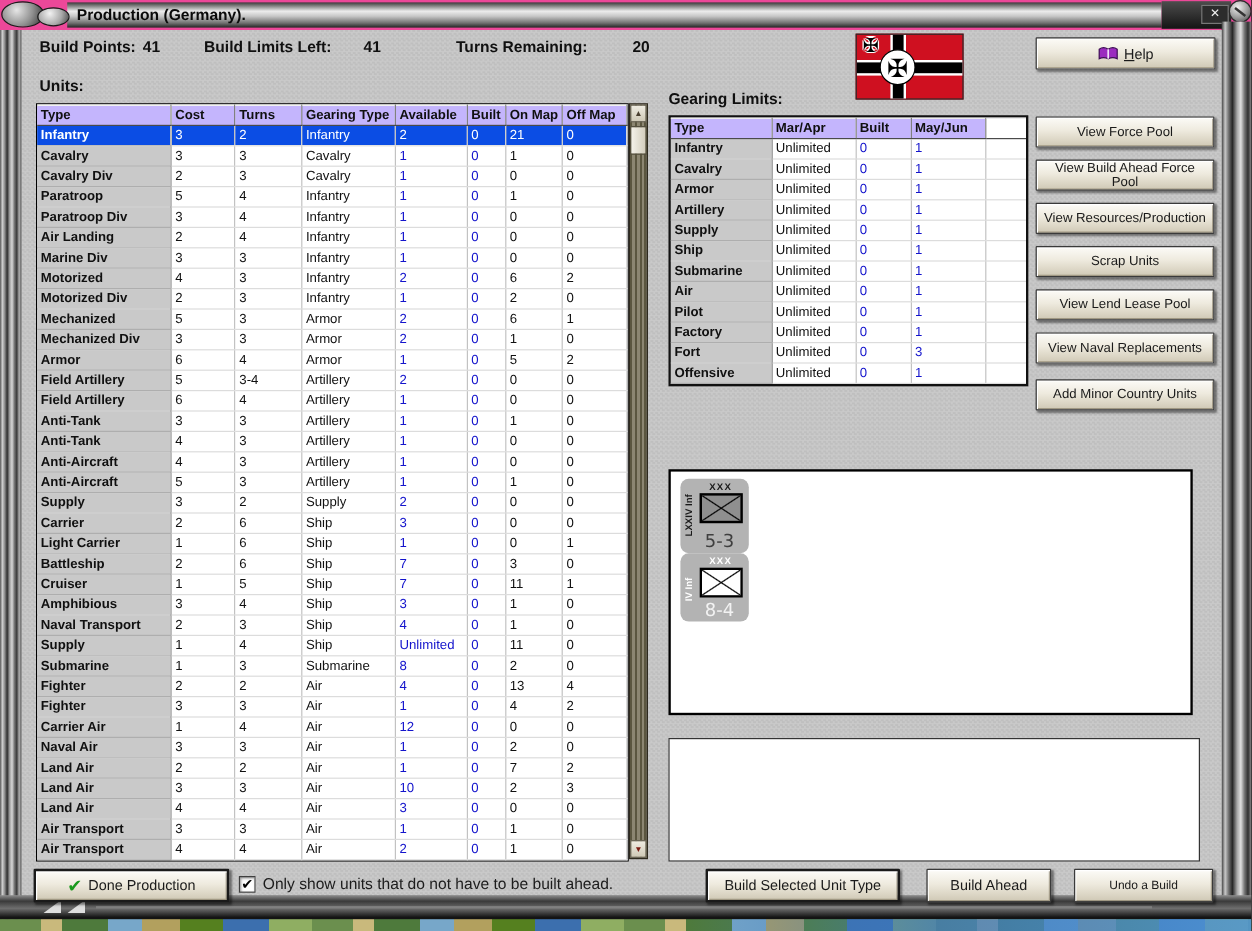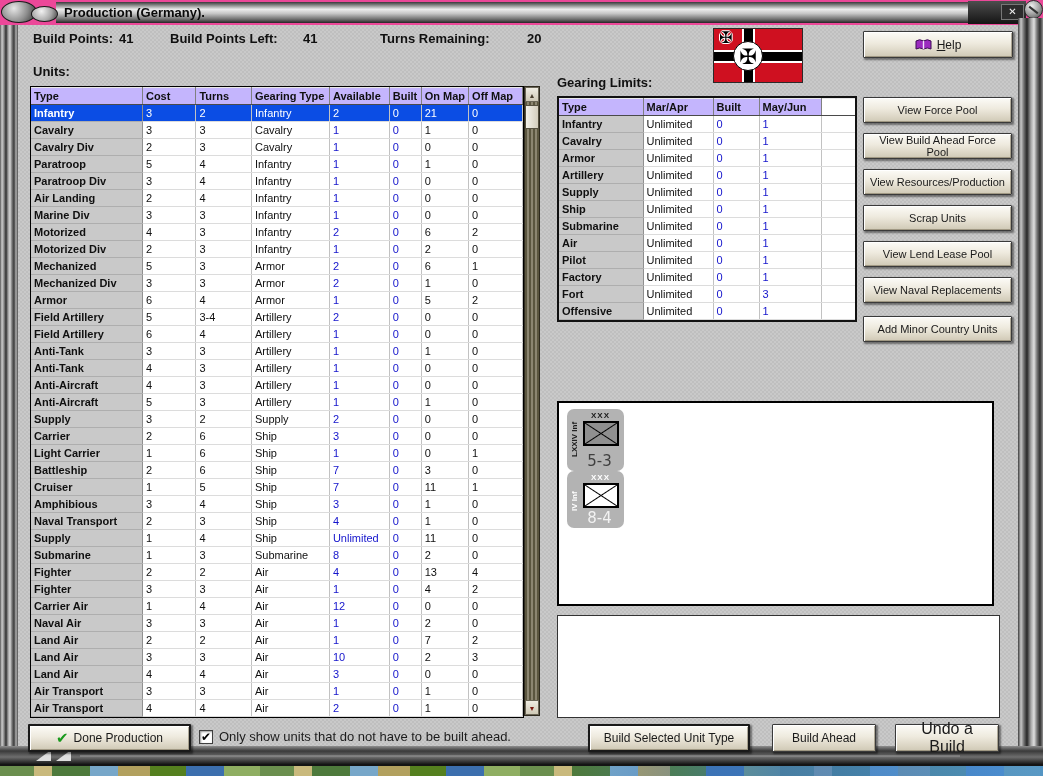--- a/index.html
+++ b/index.html
@@ -134,21 +134,21 @@
     <div class="bf-tri" style="left:36px;"></div>
     <div class="bf-tri" style="left:56px;"></div>
     <div class="bf-line"></div>
   </div>
   <div class="map-sliver"></div>
 
   <div class="main">
 
     <span class="info-label" style="left:15px;top:6px;">Build Points:</span>
     <span class="info-label" style="left:101px;top:6px;">41</span>
-    <span class="info-label" style="left:152px;top:6px;">Build Points Left:</span>
+    <span class="info-label" style="left:152px;top:6px;">Build Limits Left:</span>
     <span class="info-label" style="left:285px;top:6px;">41</span>
     <span class="info-label" style="left:362px;top:6px;">Turns Remaining:</span>
     <span class="info-label" style="left:509px;top:6px;">20</span>
 
     <div class="flag">
       <div class="f-hw"></div>
       <div class="f-vw"></div>
       <div class="f-hb"></div>
       <div class="f-vb"></div>
       <span class="f-canton">✠</span>
@@ -686,21 +686,21 @@
           <span>View Lend Lease Pool</span>
         </button>
         <button class="btn" style="left: 845px; top: 252px; width: 149px; height: 26px;">
           <span>View Naval Replacements</span>
         </button>
         <button class="btn" style="left: 845px; top: 291px; width: 149px; height: 26px;">
           <span>Add Minor Country Units</span>
         </button>
       </div>
 
-    <div class="white-panel counters-panel" style="left:539px;top:376px;width:437px;height:205px;">
+    <div class="white-panel counters-panel" style="left:539px;top:366px;width:437px;height:205px;">
       <div id="counters">
           <div class="counter dark" style="top: 6px; height: 62px;">
             <span class="c-size">XXX</span>
             <span class="c-name">LXXIV Inf</span>
             <div class="c-sym"></div>
             <span class="c-stats">5-3</span>
           </div>
           <div class="counter light" style="top: 68px; height: 57px;">
             <span class="c-size">XXX</span>
             <span class="c-name">IV Inf</span>
@@ -717,17 +717,17 @@
       <span>Done Production</span>
     </button>
     <div class="checkbox" style="left:181px;top:705px;" id="build-ahead-checkbox">✔</div>
     <span class="checkbox-label" style="left:201px;top:704px;">Only show units that do not have to be built ahead.</span>
     <button class="btn default" style="left:570px;top:699px;width:162px;height:28px;font-size:12px;">
       <span>Build Selected Unit Type</span>
     </button>
     <button class="btn" style="left:754px;top:699px;width:104px;height:28px;font-size:12px;">
       <span>Build Ahead</span>
     </button>
-    <button class="btn" style="left:877px;top:699px;width:104px;height:28px;font-size:16px;">
+    <button class="btn" style="left:877px;top:699px;width:116px;height:28px;font-size:10px;">
       <span>Undo a Build</span>
     </button>
   </div>
 </div>
 
 </body></html>

